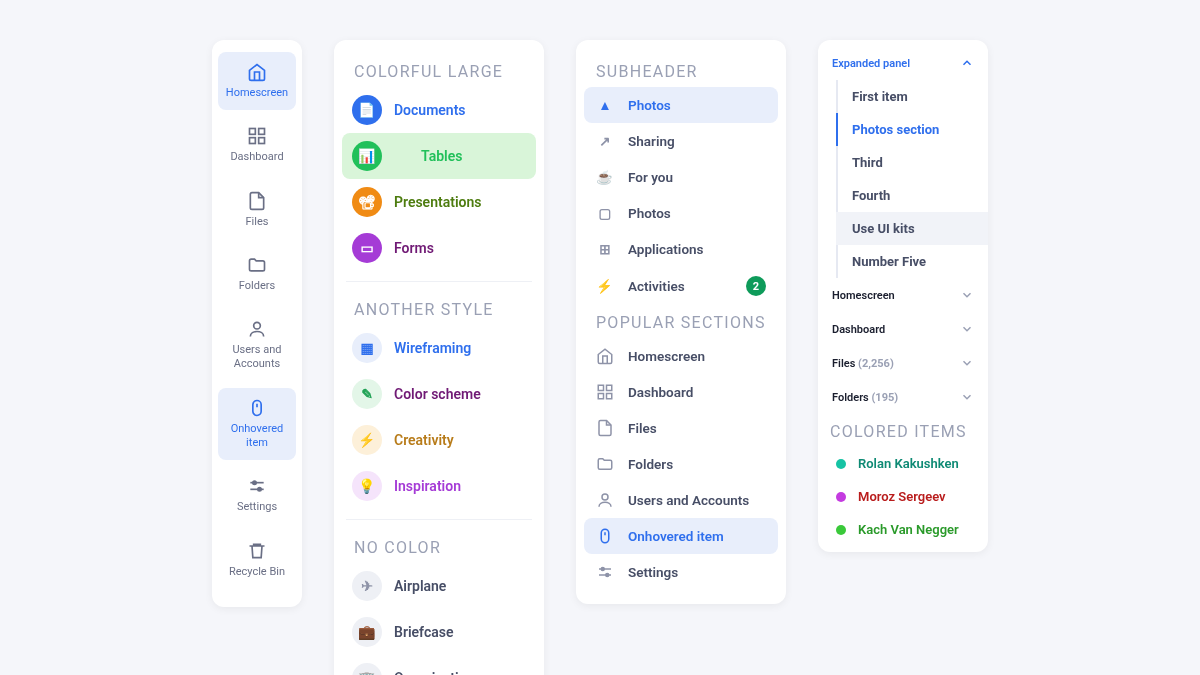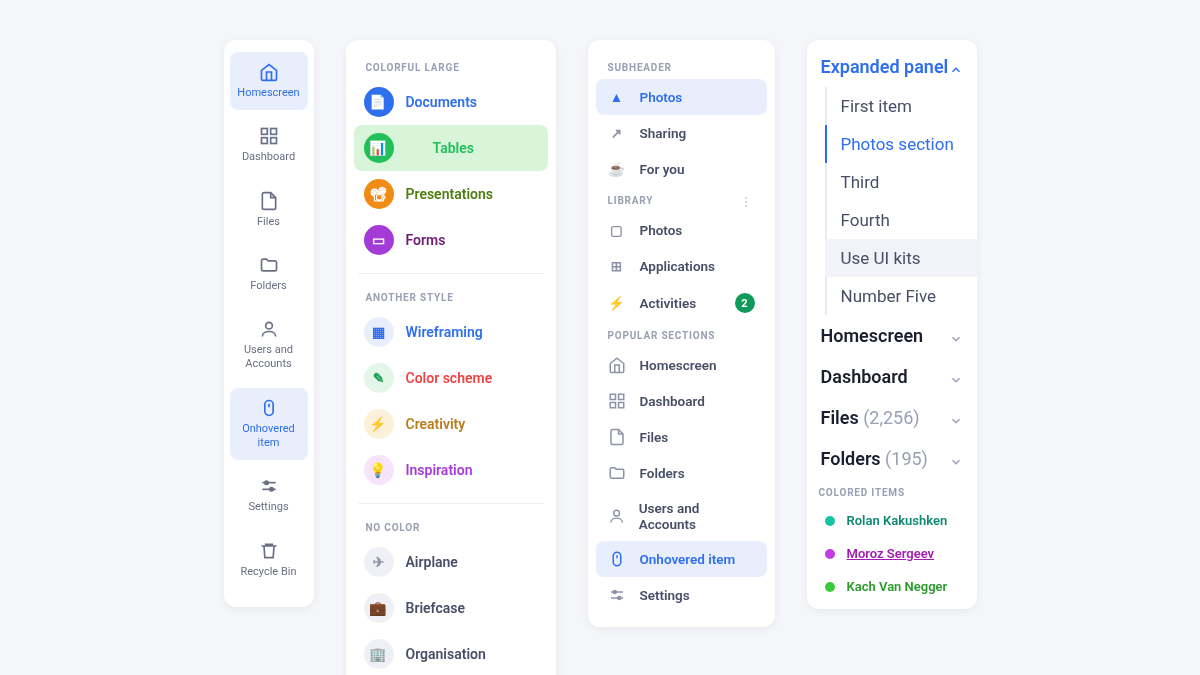--- a/index.html
+++ b/index.html
@@ -3,42 +3,42 @@
 <meta charset="utf-8">
 <style>
 *{margin:0;padding:0;box-sizing:border-box}
 body{font-family:-apple-system,BlinkMacSystemFont,"Segoe UI",Roboto,sans-serif;background:#f5f6fa;padding:40px;display:flex;gap:32px;justify-content:center;align-items:flex-start;font-size:14px;color:#1a1e2e}
 .panel{background:#fff;border-radius:12px;box-shadow:0 2px 8px rgba(0,0,0,.06);padding:8px;overflow:hidden}
 .p1{width:90px;text-align:center;padding:12px 6px}
 .p1 .it{display:flex;flex-direction:column;align-items:center;gap:4px;padding:10px 4px;border-radius:8px;cursor:pointer;font-size:11px;color:#6a6f85;line-height:1.3;margin-bottom:6px}
 .p1 .it.active{background:#e8eefb;color:#2f6fed}
 .p1 .ic{width:20px;height:20px;display:flex;align-items:center;justify-content:center}
 .p2{width:210px;padding:14px 8px}
-.hdr{font-size:10px;letter-spacing:.08em;color:#9aa0b4;font-weight:700;padding:8px 12px 6px}
+.hdr{font-size:16px;letter-spacing:.08em;color:#9aa0b4;font-weight:400;padding:8px 12px 6px}
 .p2 .row{display:flex;align-items:center;gap:12px;padding:8px 10px;border-radius:8px;cursor:pointer;font-weight:600}
 .p2 .row.sel{background:#d9f5d9}
 .cir{width:30px;height:30px;border-radius:50%;display:flex;align-items:center;justify-content:center;color:#fff;flex-shrink:0}
 .cir.gray{background:#eef0f5;color:#8e93a8}
 .sep{height:1px;background:#eef0f5;margin:10px 4px}
-.p3{width:187px;padding:14px 8px}
+.p3{width:210px;padding:14px 8px}
 .p3 .row{display:flex;align-items:center;gap:14px;padding:9px 12px;border-radius:8px;cursor:pointer;font-weight:600;color:#474e66;font-size:13.5px}
 .p3 .row.active{background:#e8eefb;color:#2f6fed}
 .p3 .ic{width:18px;height:18px;display:flex;align-items:center;justify-content:center;color:#8e93a8}
 .p3 .row.active .ic{color:#2f6fed}
 .kebab{position:absolute;right:14px;color:#b7bdd1;cursor:pointer}
 .relh{position:relative}
 .badge{margin-left:auto;background:#0e9b5a;color:#fff;width:20px;height:20px;border-radius:50%;display:flex;align-items:center;justify-content:center;font-size:11px;font-weight:700}
 .p4{width:170px;padding:6px 0}
-.p4 .phd{display:flex;align-items:center;justify-content:space-between;padding:10px 14px;cursor:pointer;font-weight:600;font-size:18px}
+.p4 .phd{display:flex;align-items:center;justify-content:space-between;padding:10px 14px;cursor:pointer;font-weight:600;font-size:11px}
 .p4 .phd.exp{color:#2f6fed}
 .p4 .sub{border-left:2px solid #e6e9f2;margin-left:18px}
-.p4 .sub .sit{padding:9px 14px;cursor:pointer;font-weight:400;font-size:17px;color:#474e66;border-left:2px solid transparent;margin-left:-2px}
+.p4 .sub .sit{padding:9px 14px;cursor:pointer;font-weight:700;font-size:13px;color:#474e66;border-left:2px solid transparent;margin-left:-2px}
 .p4 .sub .sit.act{color:#2f6fed;border-left-color:#2f6fed}
 .p4 .sub .sit.hov{background:#f1f3f8}
-.cnt{color:#9aa0b4;font-weight:400}
+.cnt{color:#9aa0b4;font-weight:700}
 .p4 .crow{display:flex;align-items:center;gap:12px;padding:9px 14px;cursor:pointer;font-weight:600;font-size:13px;border-radius:8px;margin:0 4px}
 .p4 .crow.hov{background:#fdf2da}
 .dot{width:10px;height:10px;border-radius:50%}
 svg{width:100%;height:100%}
 .chev{width:14px;height:14px;color:#9aa0b4}
 .p4 .phd.exp .chev{color:#2f6fed}
 .info{margin-left:auto;color:#c28a2a}
 </style>
 </head>
 <body>
@@ -151,21 +151,21 @@
     <div class="row">
       <div class="cir" style="background: rgb(232, 238, 251); color: rgb(47, 111, 237);">
         <span style="font-size:14px">▦</span>
       </div>
       <span style="color: rgb(47, 111, 237);">Wireframing</span>
     </div>
     <div class="row">
       <div class="cir" style="background: rgb(227, 246, 232); color: rgb(33, 162, 85);">
         <span style="font-size:14px">✎</span>
       </div>
-      <span style="color: #ef4444;">Color scheme</span>
+      <span style="color: #701a75;">Color scheme</span>
     </div>
     <div class="row">
       <div class="cir" style="background: rgb(253, 240, 217); color: rgb(240, 168, 38);">
         <span style="font-size:14px">⚡</span>
       </div>
       <span style="color: rgb(184, 124, 26);">Creativity</span>
     </div>
     <div class="row">
       <div class="cir" style="background: rgb(245, 228, 251); color: rgb(200, 92, 230);">
         <span style="font-size:14px">💡</span>
@@ -201,25 +201,20 @@
       <span>Photos</span>
     </div>
     <div class="row">
       <span class="ic">↗</span>
       <span>Sharing</span>
     </div>
     <div class="row">
       <span class="ic">☕</span>
       <span>For you</span>
     </div>
-    <div class="hdr relh">LIBRARY<span class="kebab"><svg viewBox="0 0 24 24" fill="currentColor" width="14" height="14">
-          <circle cx="12" cy="5" r="1.6"></circle>
-          <circle cx="12" cy="12" r="1.6"></circle>
-          <circle cx="12" cy="19" r="1.6"></circle>
-        </svg></span></div>
     <div class="row">
       <span class="ic">▢</span>
       <span>Photos</span>
     </div>
     <div class="row">
       <span class="ic">⊞</span>
       <span>Applications</span>
     </div>
     <div class="row">
       <span class="ic">⚡</span>
@@ -334,19 +329,19 @@
           <polyline points="6 9 12 15 18 9"></polyline>
         </svg></span>
     </div>
     <div class="hdr">COLORED ITEMS</div>
     <div class="crow">
       <span class="dot" style="background: rgb(22, 195, 164);"></span>
       <span style="color: rgb(14, 138, 116);">Rolan Kakushken</span>
     </div>
     <div class="crow">
       <span class="dot" style="background: rgb(196, 59, 224);"></span>
-      <span style="color: #a21caf; text-decoration: underline;">Moroz Sergeev</span>
+      <span style="color: #b91c1c;">Moroz Sergeev</span>
     </div>
     <div class="crow">
       <span class="dot" style="background: rgb(58, 201, 58);"></span>
       <span style="color: rgb(42, 154, 42);">Kach Van Negger</span>
     </div>
   </div>
 
 </body></html>

